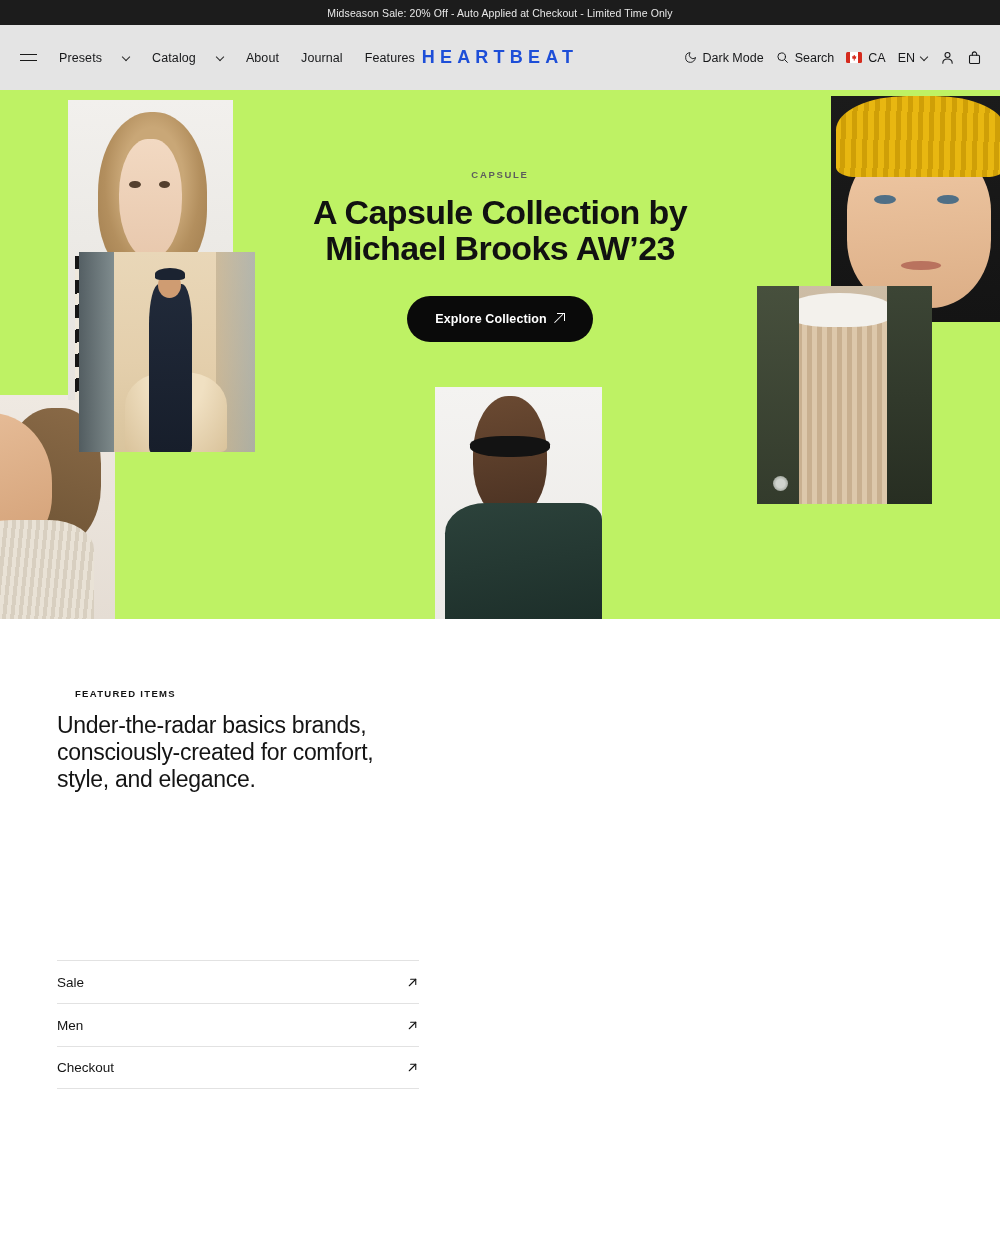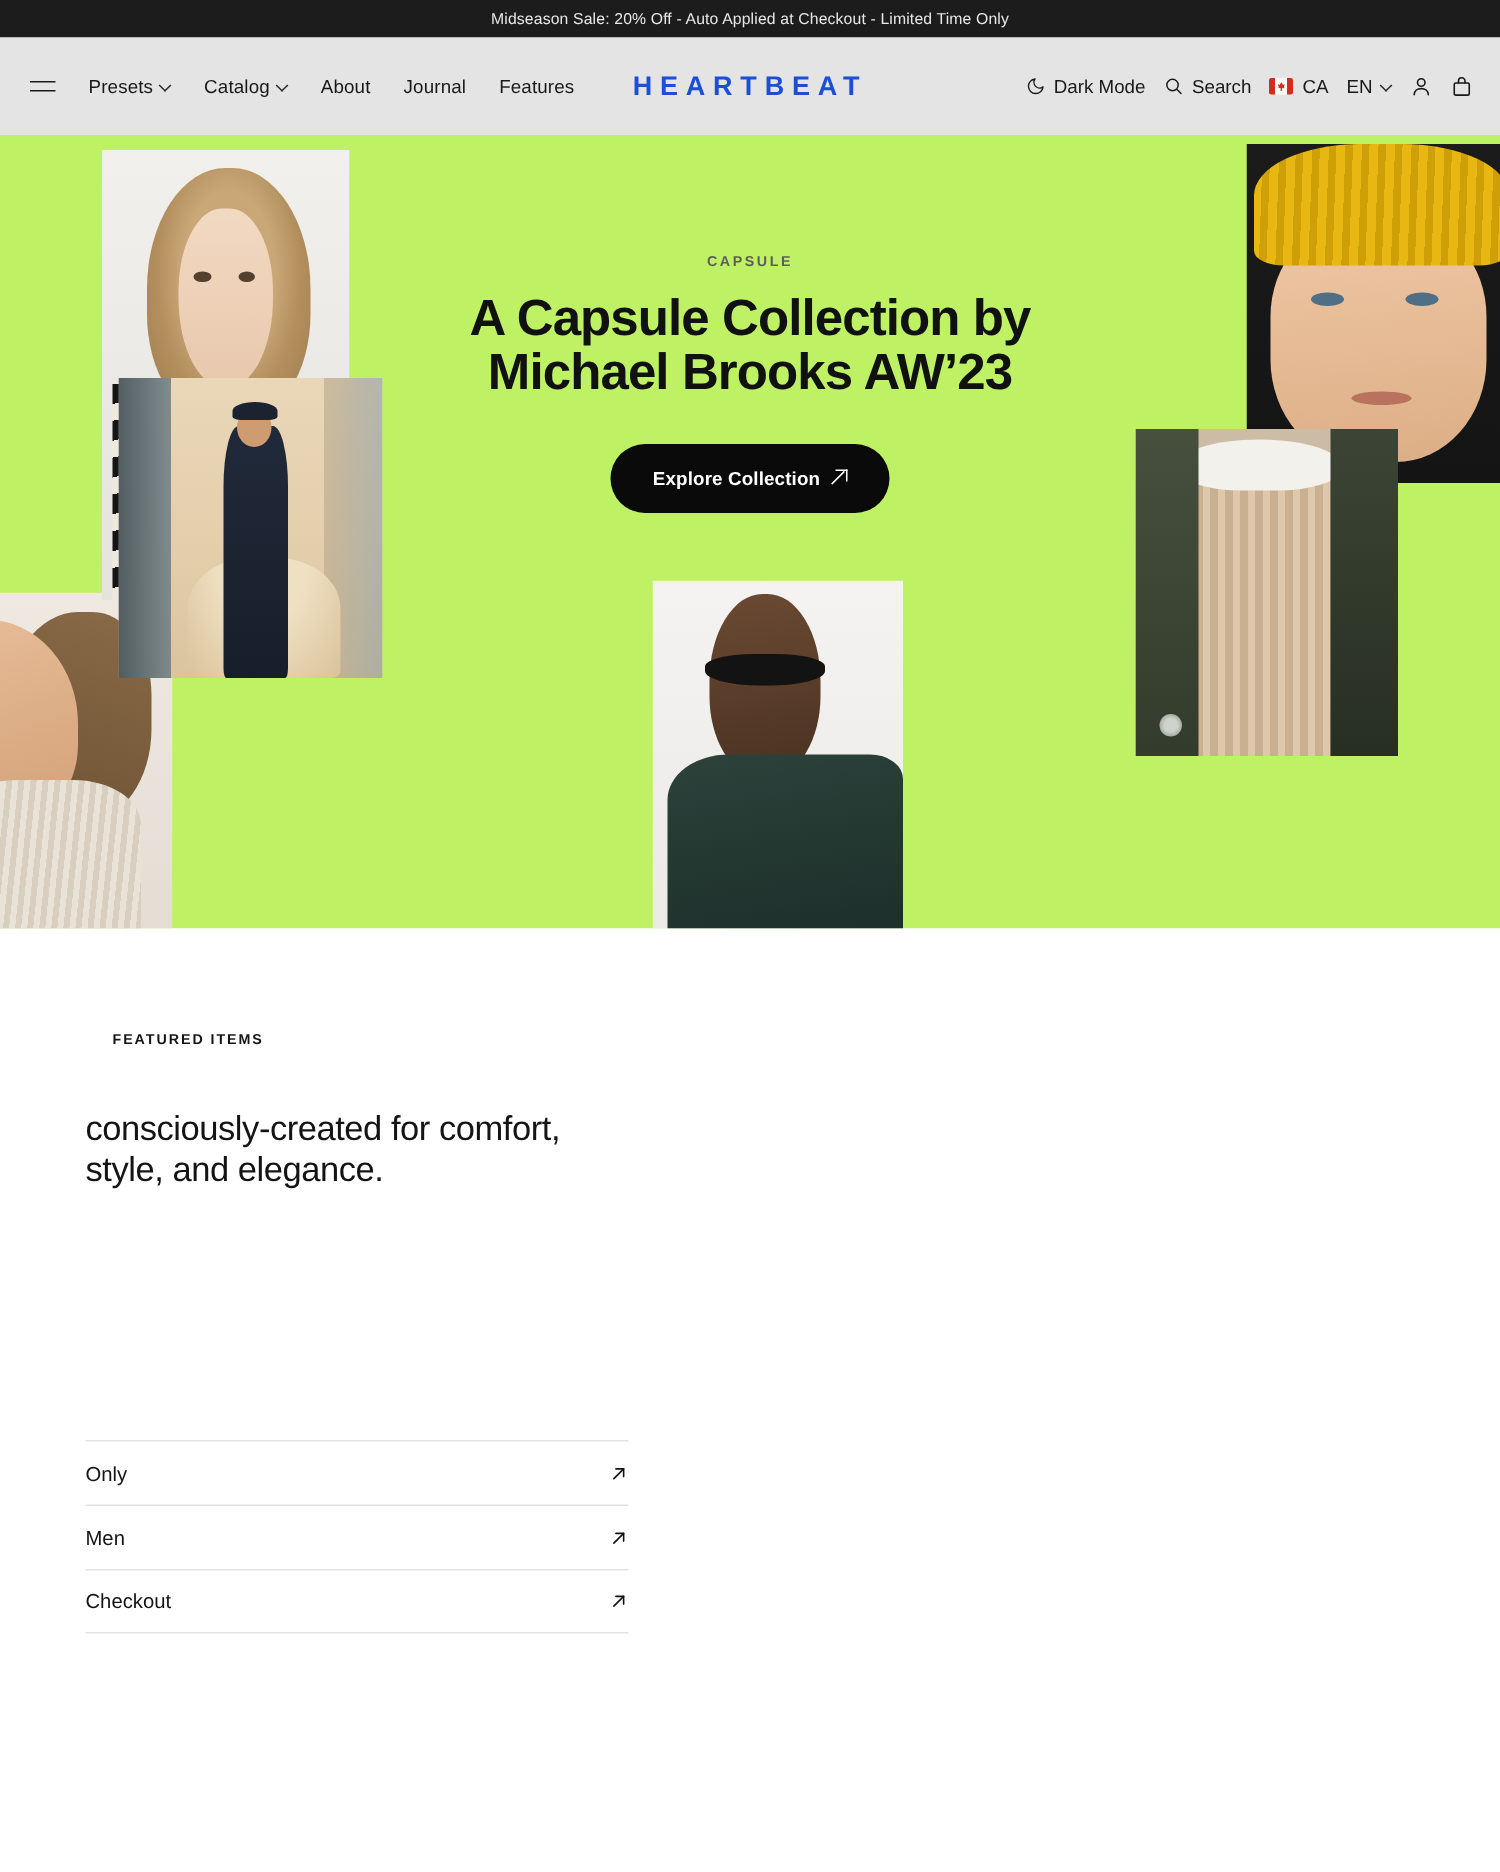--- a/index.html
+++ b/index.html
@@ -34,21 +34,21 @@
     position: relative;
   }
   .nav-left { display: flex; align-items: center; gap: 22px; }
   .burger { width: 17px; display: flex; flex-direction: column; gap: 5px; cursor: pointer; }
   .burger i { display: block; height: 1.4px; background: #1a1a1a; width: 100%; }
   .nav-link {
     font-size: 12.5px;
     color: #17181a;
     display: flex;
     align-items: center;
-    gap: 5px;
+    gap: 21px;
     cursor: pointer;
     letter-spacing: .1px;
   }
   .chev { width: 7px; height: 7px; position: relative; display: inline-block; }
   .chev::after {
     content: "";
     position: absolute; left: 0; top: 0;
     width: 5px; height: 5px;
     border-right: 1.2px solid #2a2a2a;
     border-bottom: 1.2px solid #2a2a2a;
@@ -438,29 +438,29 @@
       <span class="arrow-up"></span>
     </button>
   </div>
 </section>
 
 <section class="featured">
 
   <div class="feat-left">
     <div class="feat-label">FEATURED ITEMS</div>
     <h2 class="feat-head">
-      <br>
+      <span>Under-the-radar basics brands,</span><br>
       <span>consciously-created for comfort,</span><br>
       <span>style, and elegance.</span>
     </h2>
   </div>
 
   <div class="cat-list">
     <div class="cat-row">
-      <span class="cat-label">Only</span>
+      <span class="cat-label">Sale</span>
       <svg class="cat-arrow" width="13" height="13" viewBox="0 0 24 24" fill="none" stroke="#141414" stroke-width="2" stroke-linecap="round" stroke-linejoin="round">
         <path d="M6 18L18 6"></path>
           <path d="M8.5 6H18v9.5"></path>
       </svg>
     </div>
     <div class="cat-row">
       <span class="cat-label">Men</span>
       <svg class="cat-arrow" width="13" height="13" viewBox="0 0 24 24" fill="none" stroke="#141414" stroke-width="2" stroke-linecap="round" stroke-linejoin="round">
         <path d="M6 18L18 6"></path>
           <path d="M8.5 6H18v9.5"></path>

